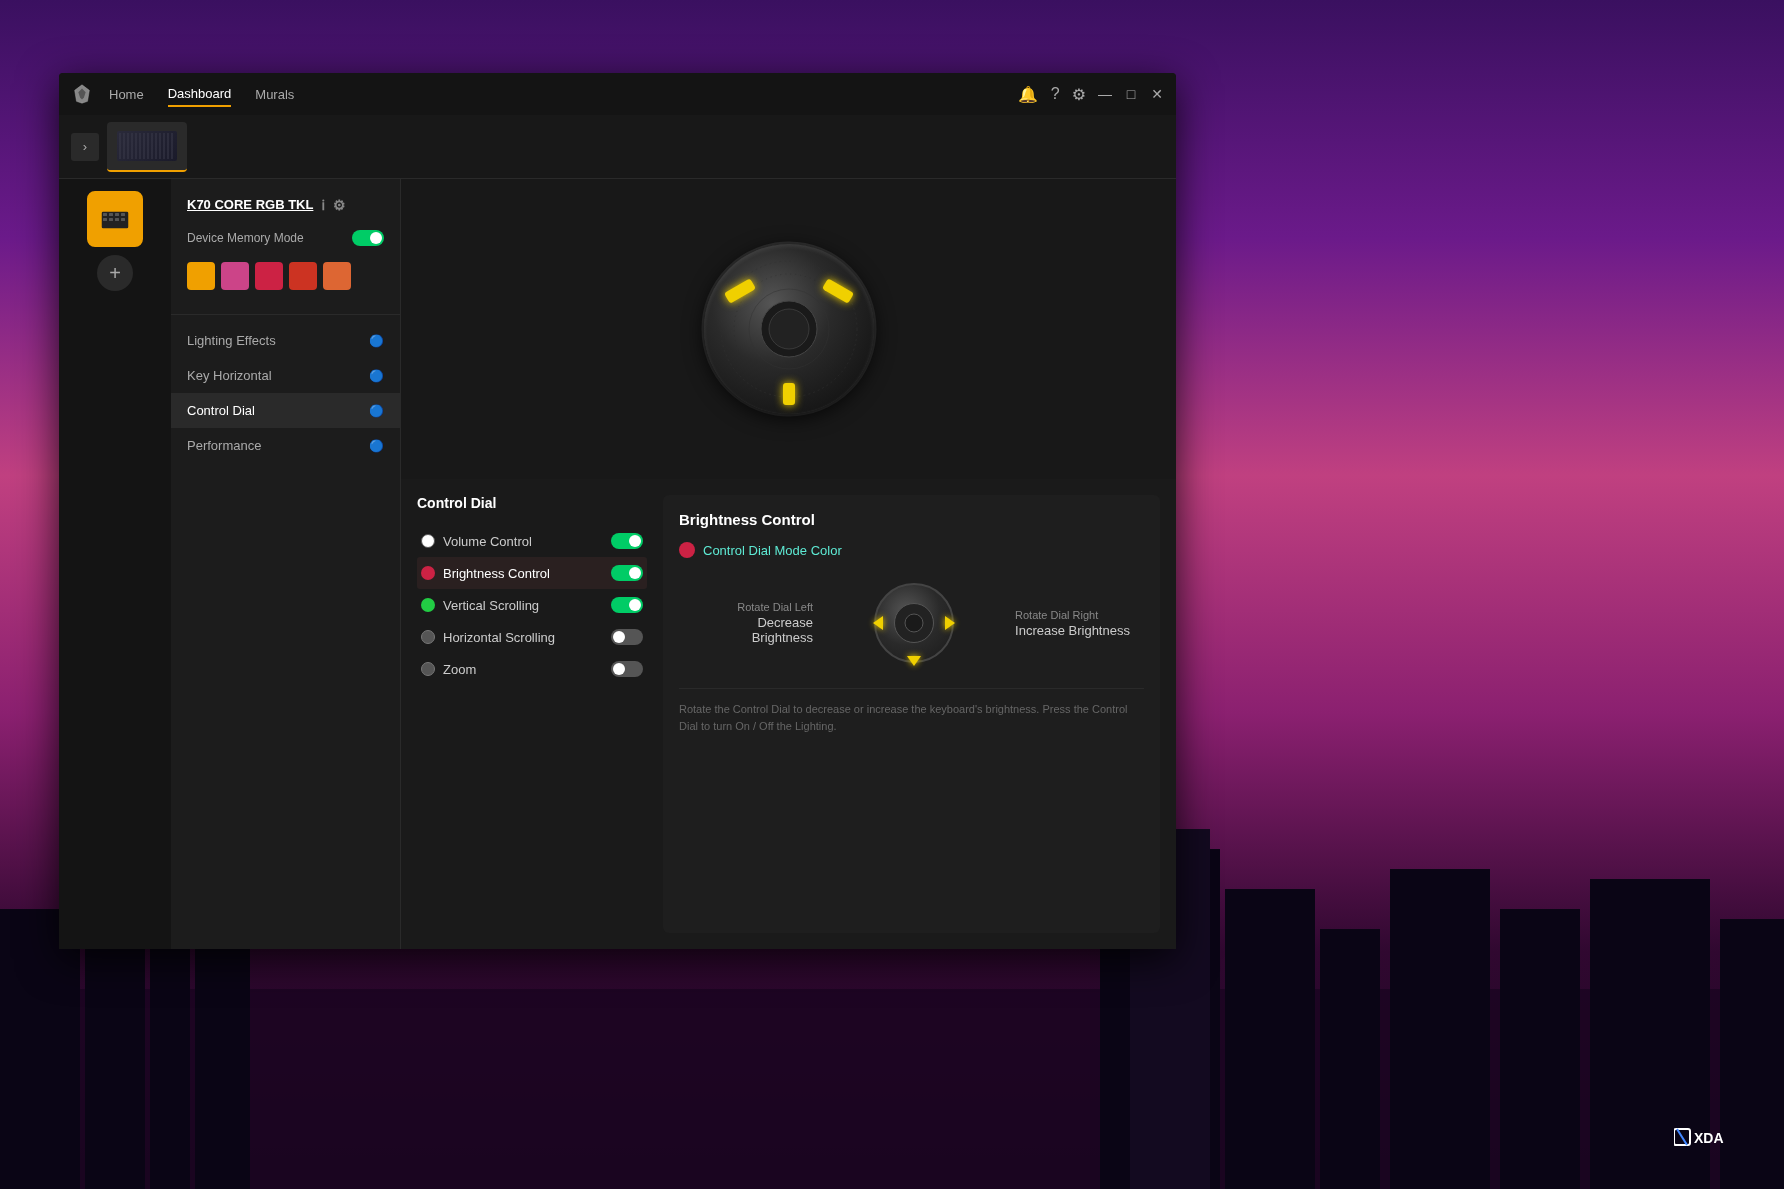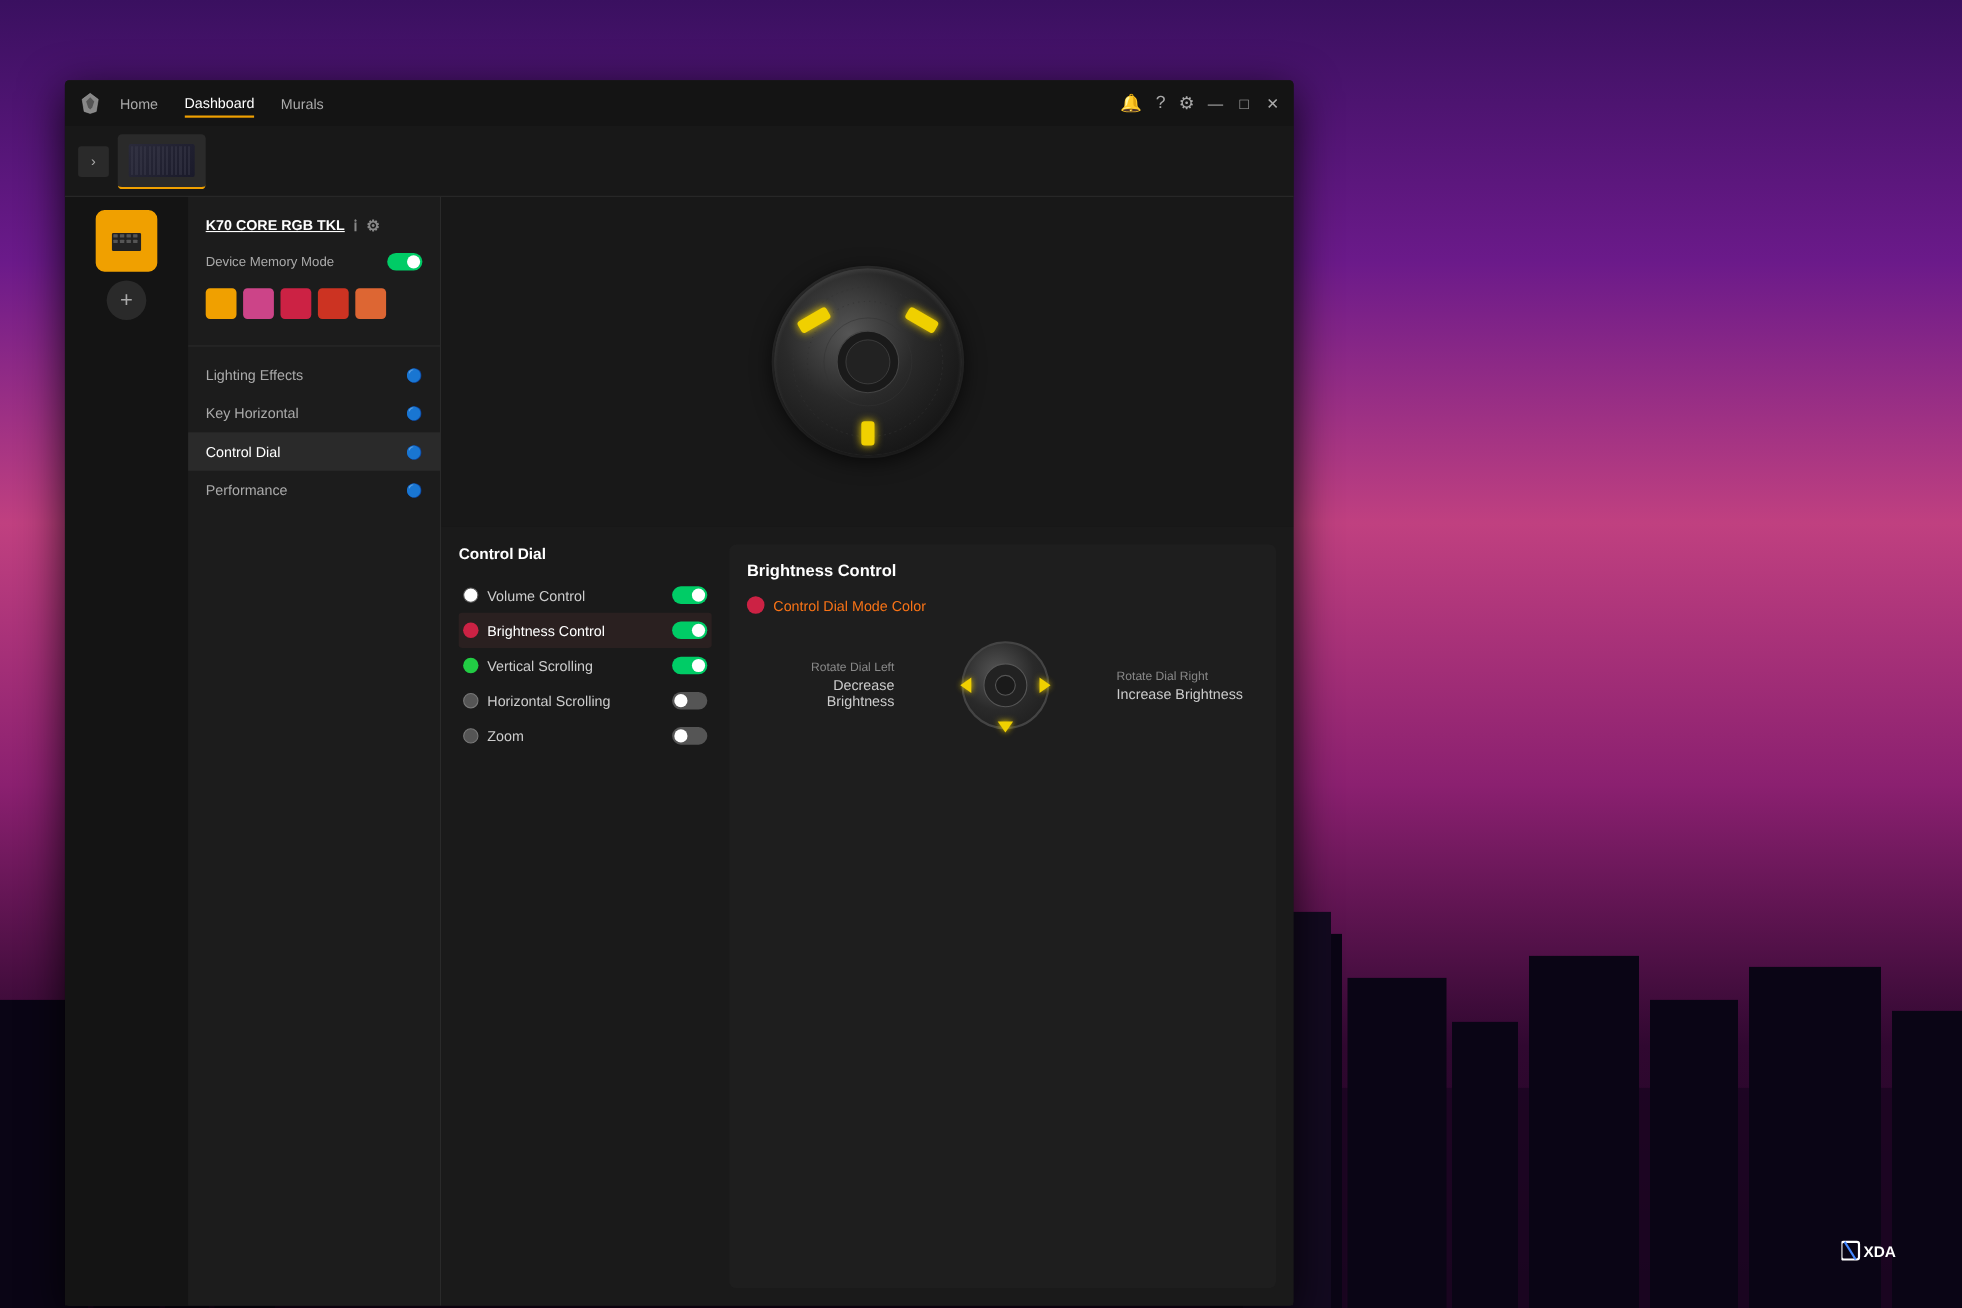--- a/index.html
+++ b/index.html
@@ -31,21 +31,21 @@
       height: 400px;
       z-index: 1;
     }
 
     
     .window {
       position: absolute;
       top: 73px;
       left: 59px;
       width: 1117px;
-      height: 1114px;
+      height: 876px;
       background: #1c1c1c;
       border-radius: 4px;
       z-index: 10;
       display: flex;
       flex-direction: column;
       box-shadow: 0 10px 40px rgba(0,0,0,0.8);
     }
 
     
     .title-bar {
@@ -457,21 +457,21 @@
 
     .mode-color-dot {
       width: 16px;
       height: 16px;
       border-radius: 50%;
       background: #cc2244;
     }
 
     .mode-color-label {
       font-size: 13px;
-      color: #f97316;
+      color: #5eead4;
       text-align: right;
     }
 
     
     .dial-diagram-area {
       display: flex;
       align-items: center;
       justify-content: center;
       gap: 56px;
       margin-bottom: 20px;
@@ -808,20 +808,22 @@
                 <div style="position:absolute;bottom:2px;left:50%;transform:translateX(-50%);width:0;height:0;border-left:7px solid transparent;border-right:7px solid transparent;border-top:10px solid #f0d000;filter:drop-shadow(0 0 3px #f0d000);"></div>
               </div>
 
               <div class="dial-label-right">
                 <div class="dial-label-sub">Rotate Dial Right</div>
                 <div class="dial-label-main">Increase Brightness</div>
               </div>
             </div>
 
 
+            <div class="description-text">Rotate the Control Dial to decrease or increase the keyboard's
+brightness. Press the Control Dial to turn On / Off the Lighting.</div>
           </div>
 
         </div>
       </div>
     </div>
   </div>
 </div>
 
 <div class="xda-logo">
   <svg width="60" height="24" viewBox="0 0 60 24">

